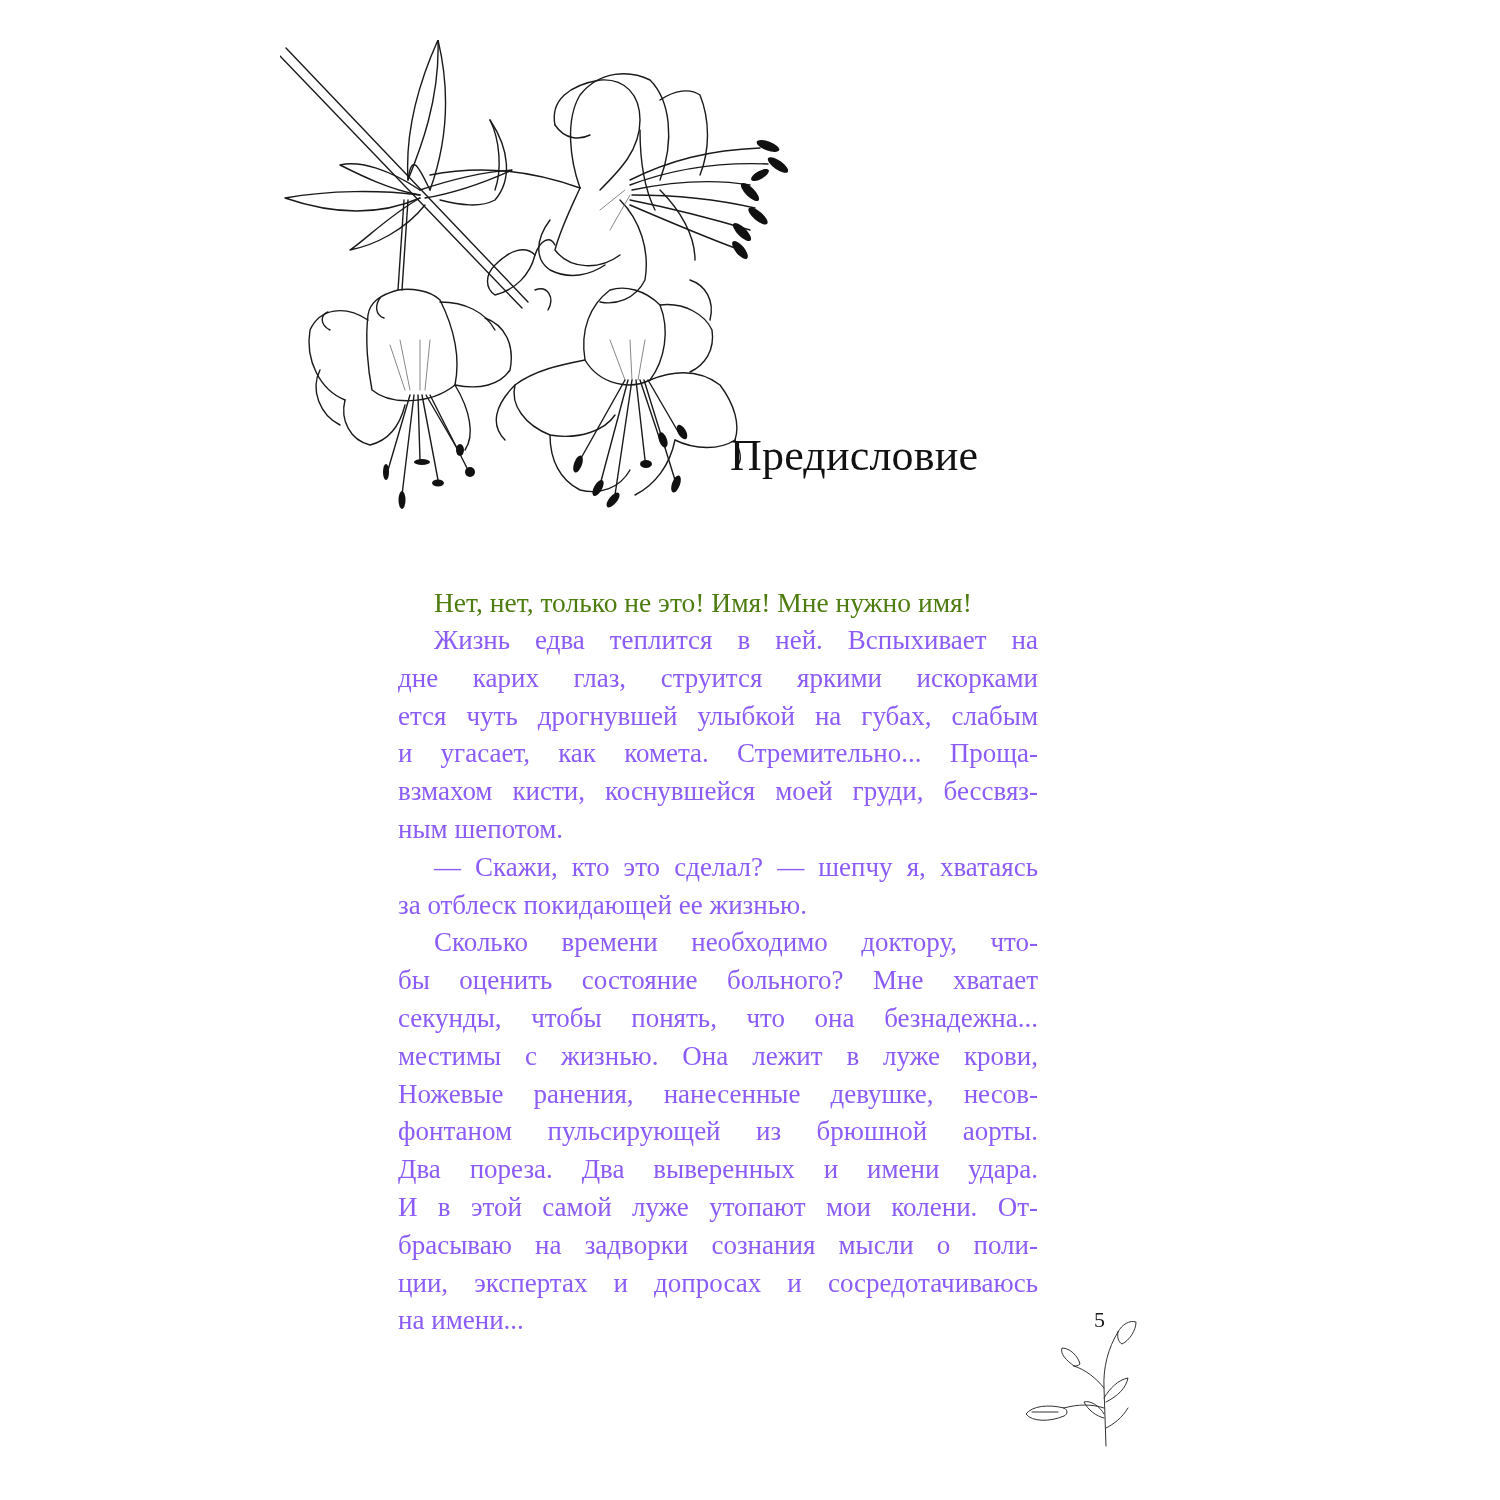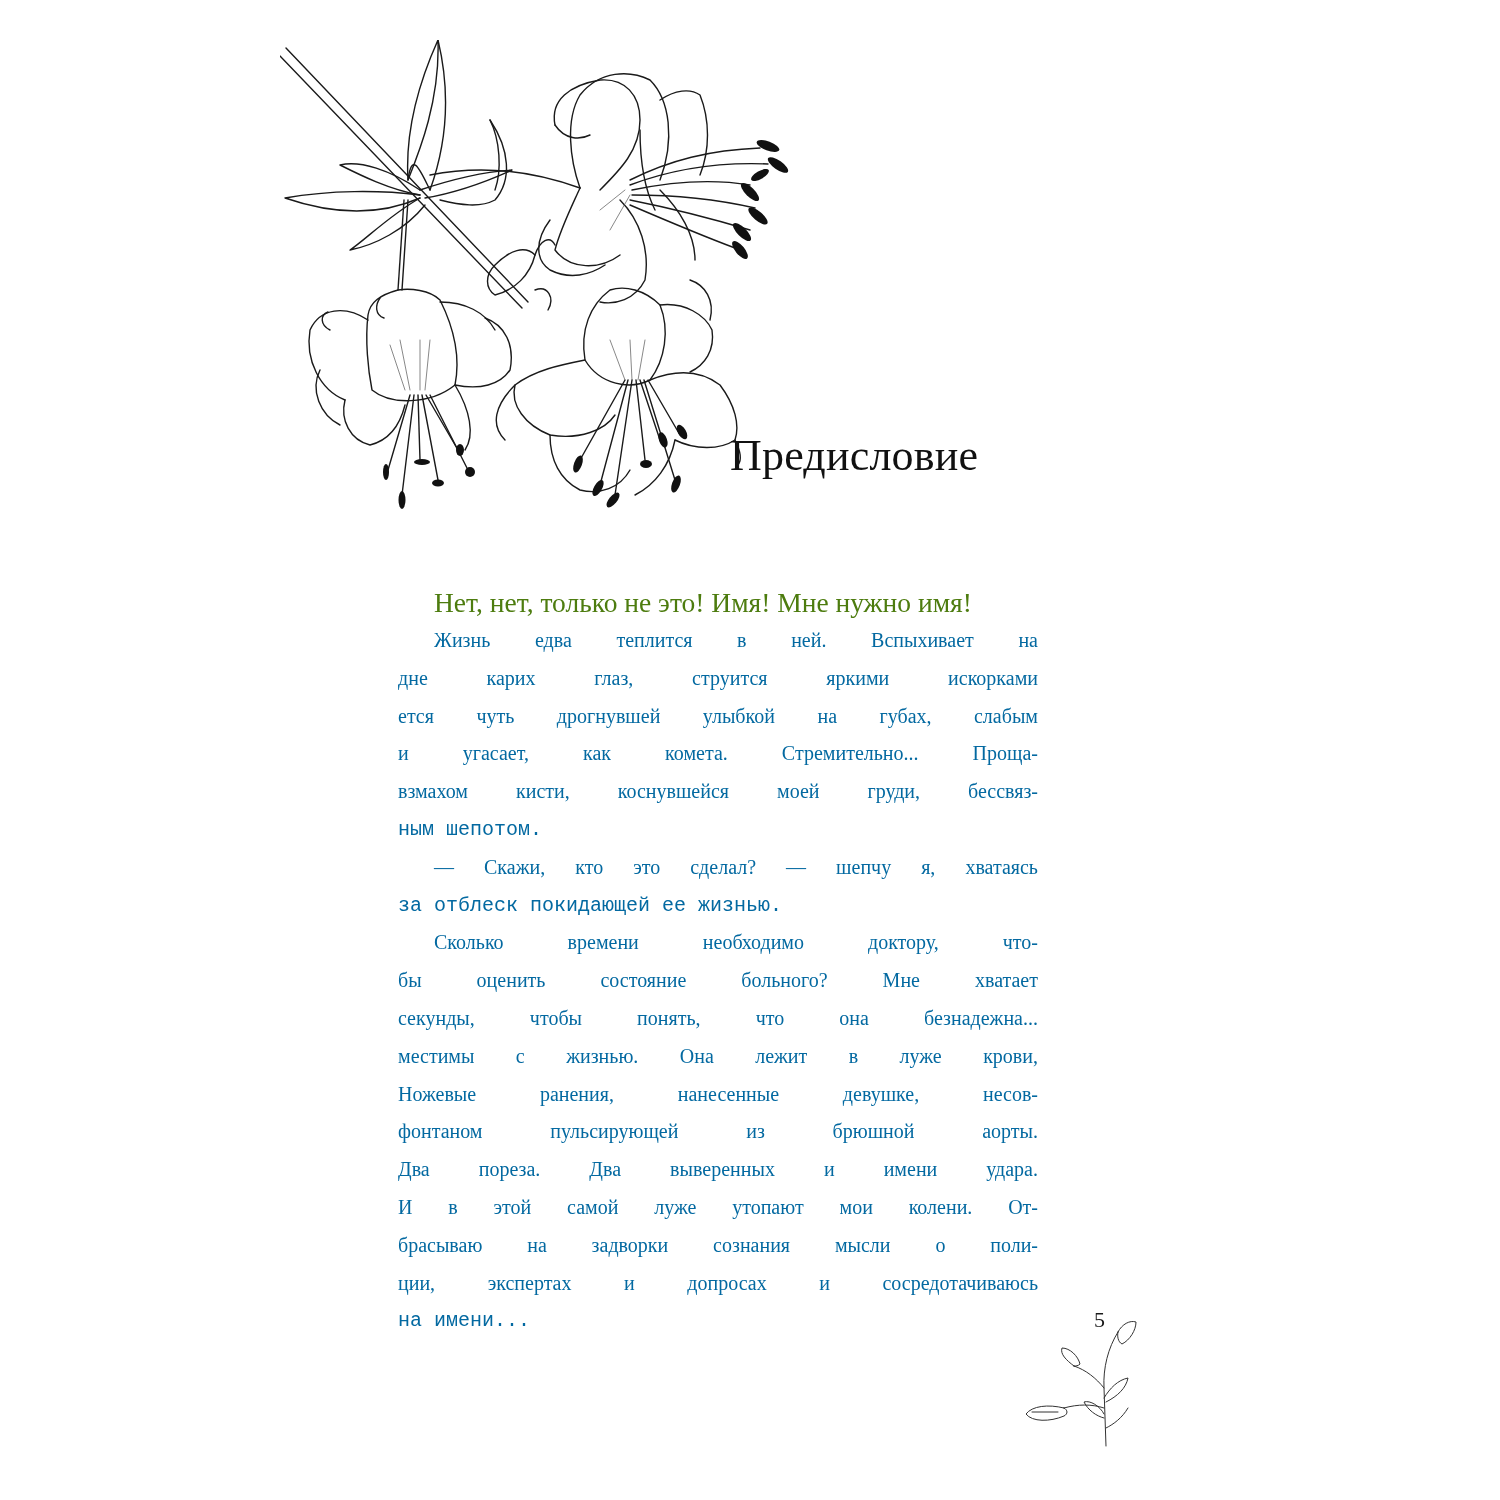--- a/index.html
+++ b/index.html
@@ -30,44 +30,43 @@
       line-height: 56px;
       font-weight: normal;
       margin: 8px;
       letter-spacing: 0.2px;
       color: #111;
     }
     .text-block {
       position: absolute;
       left: 398px;
       width: 640px;
-      font-size: 20px;
+      font-size: 27px;
       line-height: 37.8px;
       text-align: justify;
-      color: #0369a1;
+      color: #8b5cf6;
     }
     .epigraph {
       position: absolute;
       left: 434px;
       top: 548px;
       font-size: 27.5px;
       line-height: 38px;
       white-space: nowrap;
       color: #4d7c0f;
       margin-top: 36px;
     }
     .line {
       display: block;
       white-space: nowrap;
       text-align: justify;
       text-align-last: justify;
     }
     .line.last {
       text-align-last: left;
-      font-family: Liberation Mono, monospace;
     }
     .line.indent {
       padding-left: 36px;
     }
     .page-number {
       position: absolute;
       left: 1094px;
       top: 1306px;
       font-size: 22px;
       line-height: 28px;

